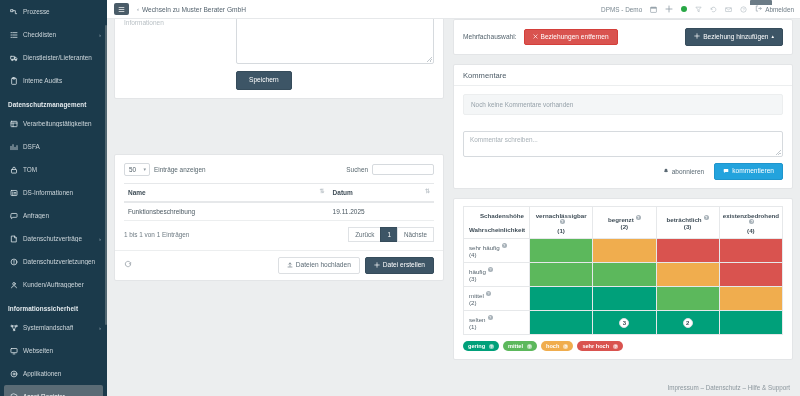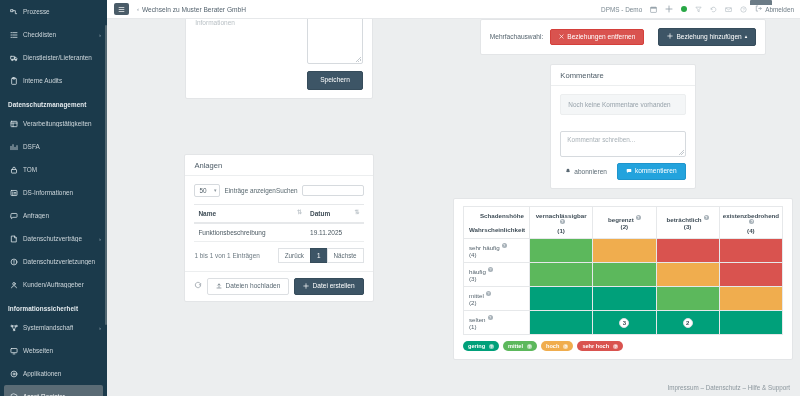--- a/index.html
+++ b/index.html
@@ -84,21 +84,21 @@
   .dot-green { width: 6px; height: 6px; border-radius: 50%; background: #28a745; display:inline-block; }
   .logout { display:flex; align-items:center; gap:3px; color:#6d7b85; }
 
   
   #content {
     flex: 1 1 auto; overflow: hidden; position: relative;
     background: #eceeef;
     padding: 6px 7px 0 7px;
     display: flex; gap: 9px;
   }
-  .col { display: flex; flex-direction: column; gap: 9px; min-width: 0; align-items: center; }
+  .col { display: flex; flex-direction: column; gap: 9px; min-width: 0; }
   .col-left { flex: 0 0 330px; }
   .col-right { flex: 1 1 auto; }
 
   .card {
     background: #ffffff;
     border: 1px solid #e3e5e7;
     border-radius: 2px;
   }
   .card-head {
     padding: 6px 9px 5px 9px;
@@ -486,21 +486,20 @@
               <div class="form-label">Informationen</div>
               <div class="textarea-box"></div>
             </div>
             <div class="save-row">
               <div class="btn btn-dark btn-save">Speichern</div>
             </div>
           </div>
         </div>
 
         <div class="card" style="margin-top:46px;">
-          <div class="card-head">Anlagen</div>
           <div class="card-body">
             <div class="dt-top">
               <span class="dt-select">
                 <span>50</span>
                 <span class="arrow">▾</span>
               </span>
               <span>Einträge anzeigen</span>
               <span class="dt-search">
                 <span>Suchen</span>
                 <span class="dt-search-input"></span>

